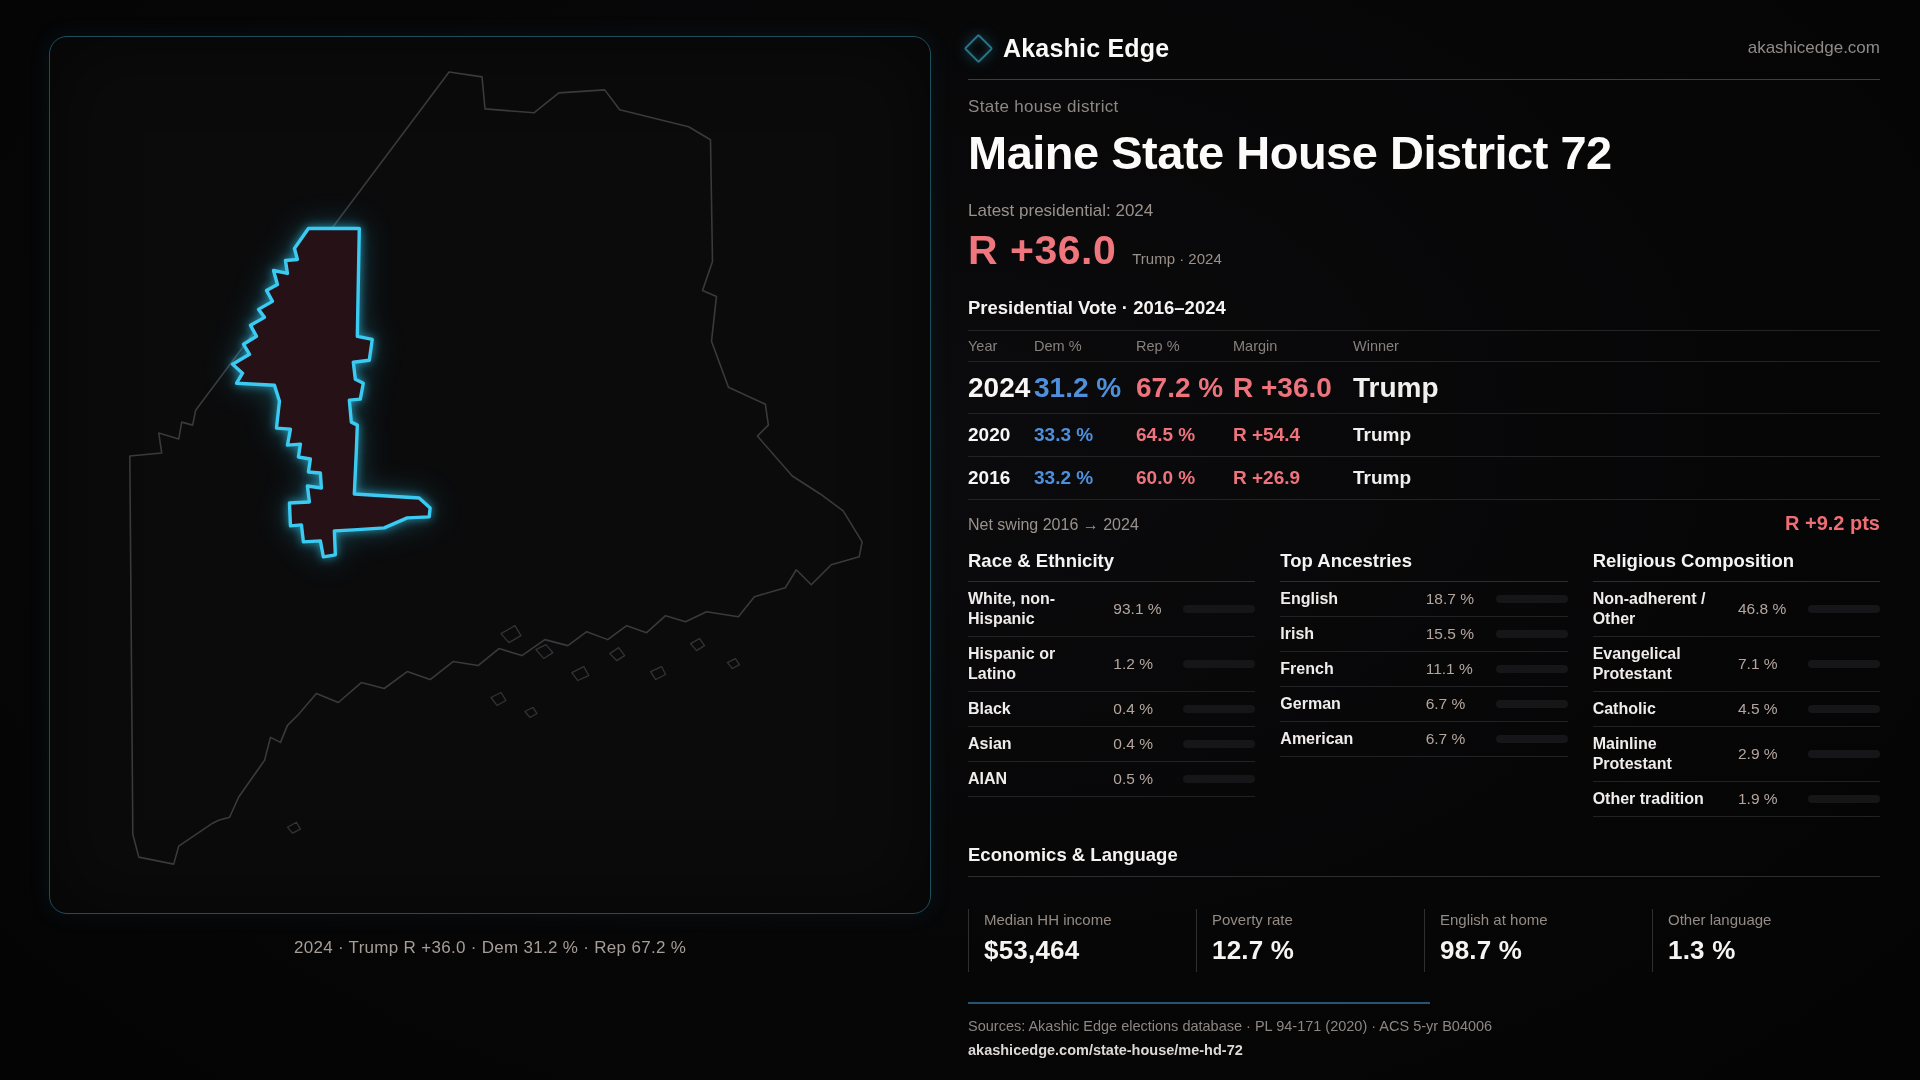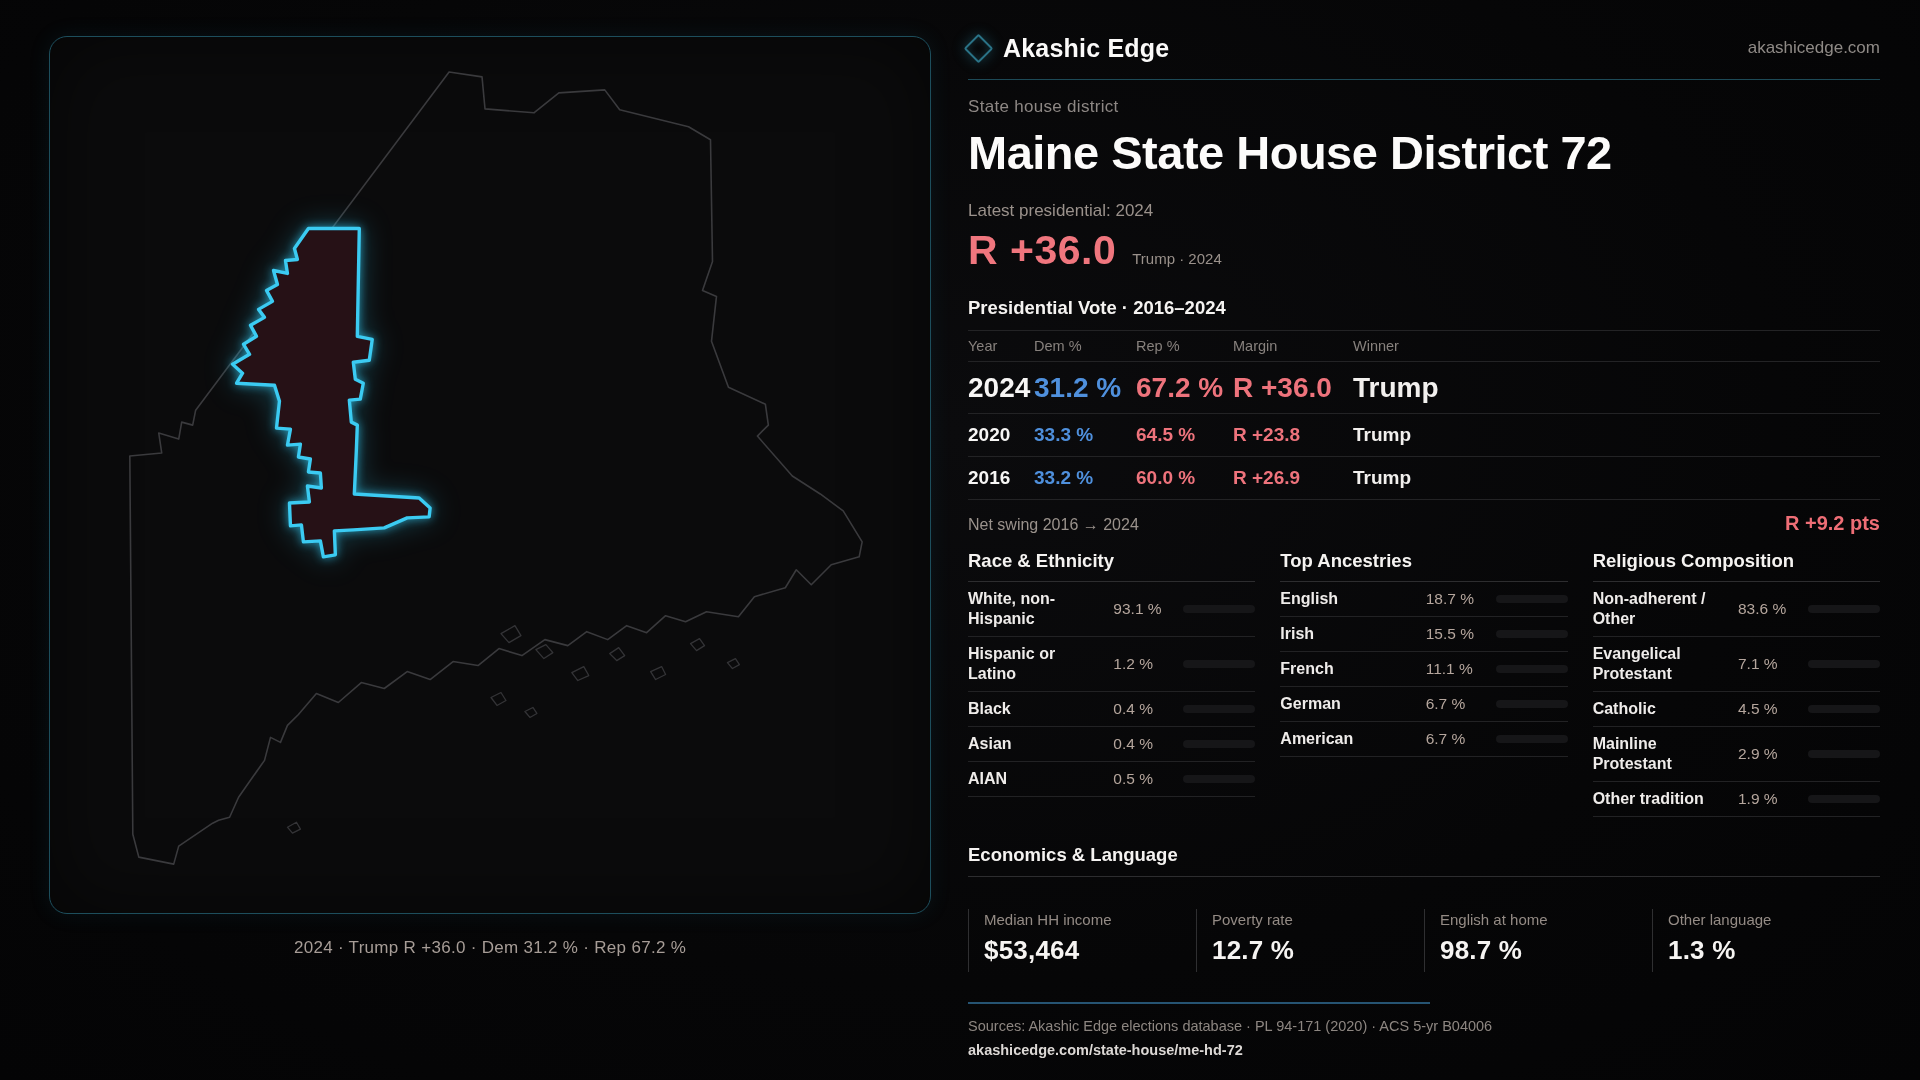--- a/index.html
+++ b/index.html
@@ -178,21 +178,21 @@
         <span class="cell-year">2024</span>
         <span class="cell-dem">31.2 %</span>
         <span class="cell-rep">67.2 %</span>
         <span class="cell-margin">R +36.0</span>
         <span class="cell-winner">Trump</span>
       </div>
       <div class="vt-row vt-r">
         <span class="cell-year">2020</span>
         <span class="cell-dem">33.3 %</span>
         <span class="cell-rep">64.5 %</span>
-        <span class="cell-margin">R +23.8</span>
+        <span class="cell-margin">R +54.4</span>
         <span class="cell-winner">Trump</span>
       </div>
       <div class="vt-row vt-r">
         <span class="cell-year">2016</span>
         <span class="cell-dem">33.2 %</span>
         <span class="cell-rep">60.0 %</span>
         <span class="cell-margin">R +26.9</span>
         <span class="cell-winner">Trump</span>
       </div>
     </div>
@@ -259,21 +259,21 @@
           <span class="demo-label">American</span>
           <span class="demo-value">6.7 %</span>
           <span class="bar-track"><span class="bar-fill" style="width: 6.7%; background: rgb(144, 167, 194);"></span></span>
         </div>
       </div>
 
       <div class="demo-col">
         <h3>Religious Composition</h3>
         <div class="demo-row">
           <span class="demo-label">Non-adherent / Other</span>
-          <span class="demo-value">83.6 %</span>
+          <span class="demo-value">46.8 %</span>
           <span class="bar-track"><span class="bar-fill" style="width: 83.6%; background: rgb(110, 122, 139);"></span></span>
         </div>
         <div class="demo-row">
           <span class="demo-label">Evangelical Protestant</span>
           <span class="demo-value">7.1 %</span>
           <span class="bar-track"><span class="bar-fill" style="width: 7.1%; background: rgb(221, 96, 102);"></span></span>
         </div>
         <div class="demo-row">
           <span class="demo-label">Catholic</span>
           <span class="demo-value">4.5 %</span>

